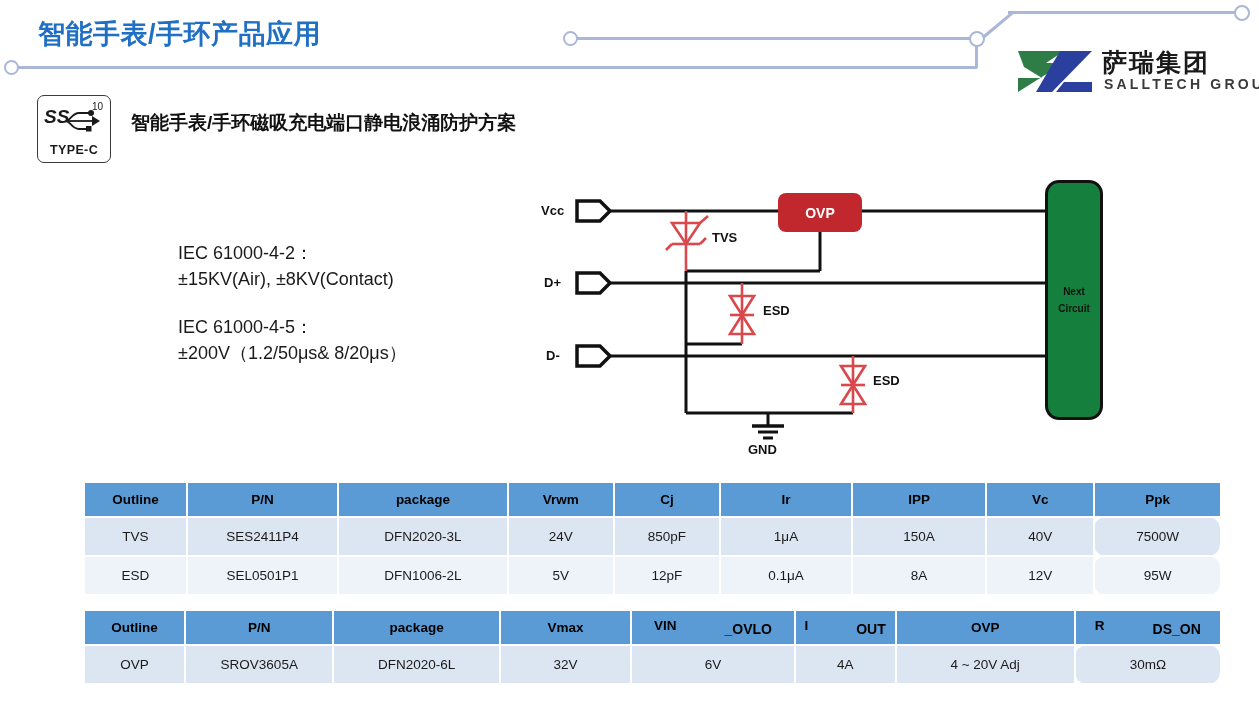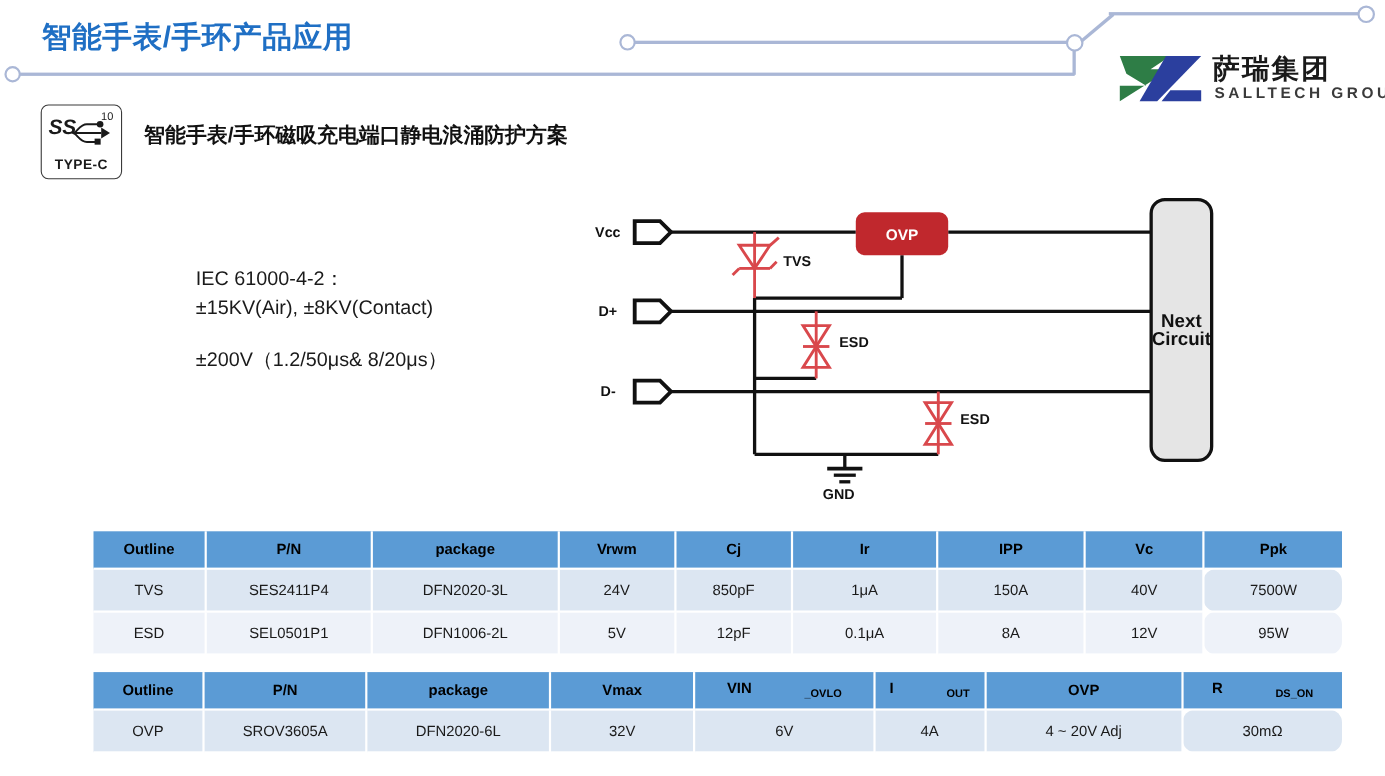--- a/index.html
+++ b/index.html
@@ -193,25 +193,25 @@
     top: 12px;
     width: 58px;
     height: 240px;
     border: 3px solid #111;
     border-radius: 14px;
     box-sizing: border-box;
     display: flex;
     align-items: center;
     justify-content: center;
     text-align: center;
-    font-size: 17px;
+    font-size: 10px;
     font-weight: bold;
     color: #111;
     line-height: 17px;
-    background: #e5e5e5;
+    background: #15803d;
   }
 
   
   table {
     position: absolute;
     border-collapse: collapse;
     font-size: 13px;
   }
   table th {
     background: #5b9bd5;
@@ -230,21 +230,21 @@
     font-size: 13.5px;
     height: 37px;
     text-align: center;
     border-right: 2px solid #ffffff;
     border-bottom: 2px solid #ffffff;
     padding: 0 2px;
   }
   table td:last-child { border-right: none; border-radius: 12px; }
   tr.row-a td { background: #dce6f2; }
   tr.row-b td { background: #eef2f9; }
-  sub { font-size: 10px; margin-left: 48px; }
+  sub { font-size: 14px; margin-left: 48px; }
 
   #table1 { left: 85px; top: 483px; width: 1135px; }
   #table2 { left: 85px; top: 611px; width: 1135px; }
 </style>
 </head>
 <body>
 
 <div id="header">
 
   <div class="deco-circle" style="left:4px; top:60px; width:15px; height:15px;"></div>
@@ -287,20 +287,21 @@
   <div id="typec-ten">10</div>
   <div id="typec-label">TYPE-C</div>
 </div>
 
 <div id="subtitle">智能手表/手环磁吸充电端口静电浪涌防护方案</div>
 
 <div id="spec-block">
   <div>IEC 61000-4-2：</div>
   <div>±15KV(Air), ±8KV(Contact)</div>
   <div class="gap"></div>
+  <div>IEC 61000-4-5：</div>
   <div>±200V（1.2/50μs&amp; 8/20μs）</div>
 </div>
 
 <div id="circuit">
 
   <svg width="620" height="300" viewBox="0 0 620 300">
     <g stroke="#111111" stroke-width="3" fill="none">
 
       <path d="M57,33 L80,33 L90,43 L80,53 L57,53 Z" fill="#ffffff" stroke-width="3.5"></path>
 

